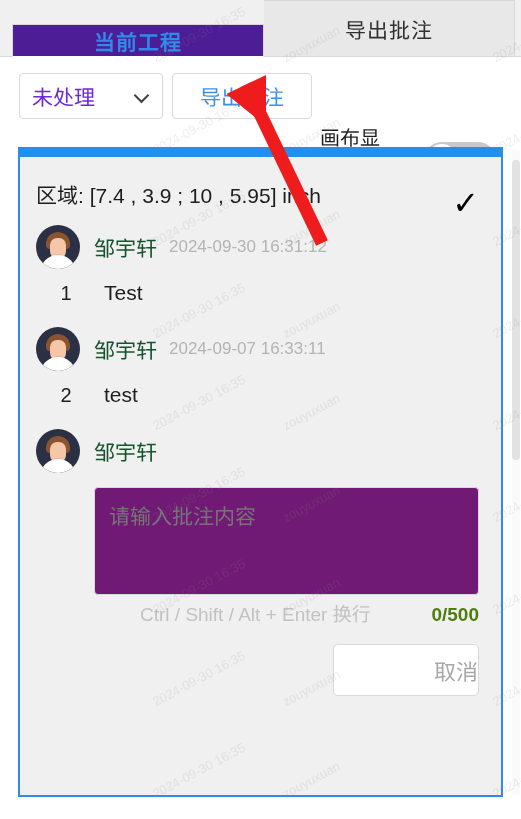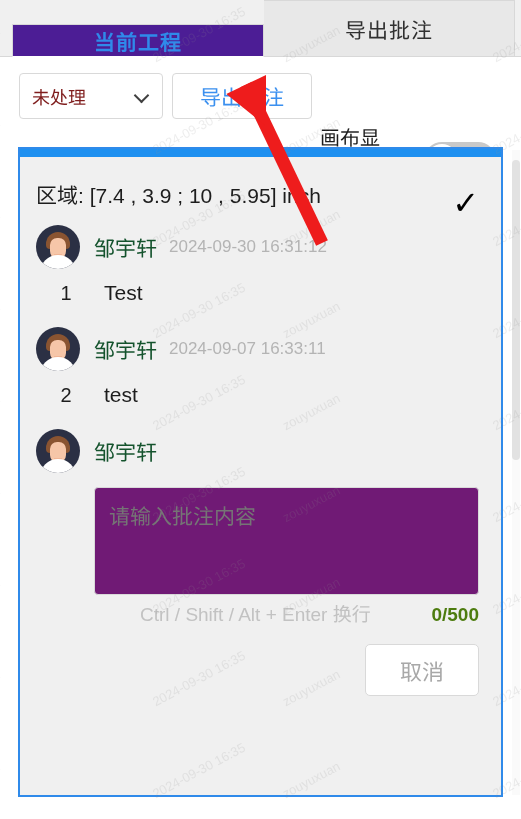--- a/index.html
+++ b/index.html
@@ -104,22 +104,22 @@
     height: 46px;
     border: 1px solid #d9d9d9;
     border-radius: 4px;
     background: #ffffff;
     display: flex;
     align-items: center;
     box-sizing: border-box;
     padding: 0 12px;
   }
   .status-select .value {
-    font-size: 18px;
-    color: #7f1d1d;
+    font-size: 21px;
+    color: #6d28d9;
     flex: 1;
   }
   .chev {
     width: 16px;
     height: 16px;
     display: inline-block;
     position: relative;
     margin-left: 4px;
   }
   .chev::before {
@@ -345,27 +345,27 @@
     font-weight: bold;
   }
   .actions {
     display: flex;
     justify-content: flex-end;
     gap: 16px;
     margin-top: 18px;
     padding-right: 6px;
   }
   .btn {
-    width: 114px;
+    width: 146px;
     height: 52px;
     border-radius: 5px;
     font-size: 22px;
     display: flex;
     align-items: center;
-    justify-content: center;
+    justify-content: flex-end;
     box-sizing: border-box;
     margin-left: 12px;
   }
   .btn-cancel {
     background: #ffffff;
     border: 1px solid #d9d9d9;
     color: #a8a8a8;
     cursor: pointer;
   }
   .btn-confirm {

